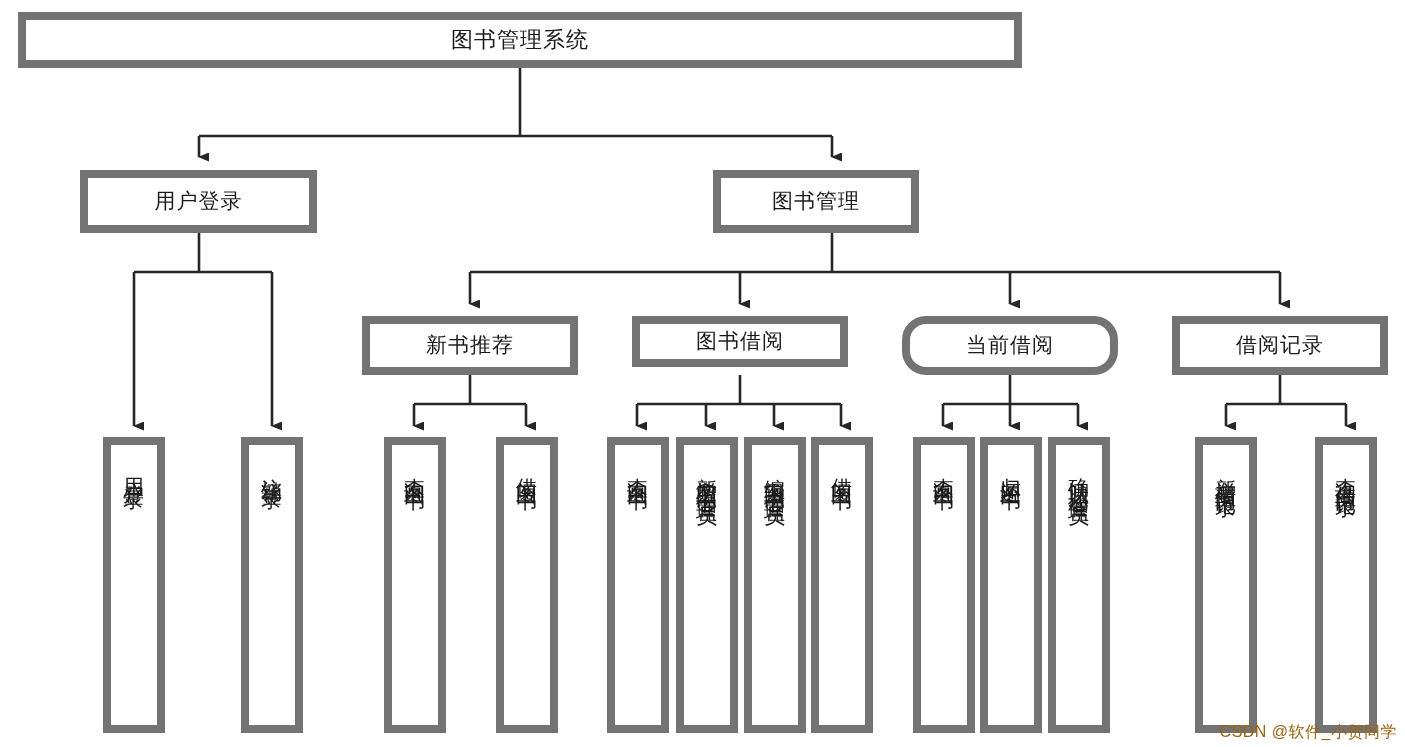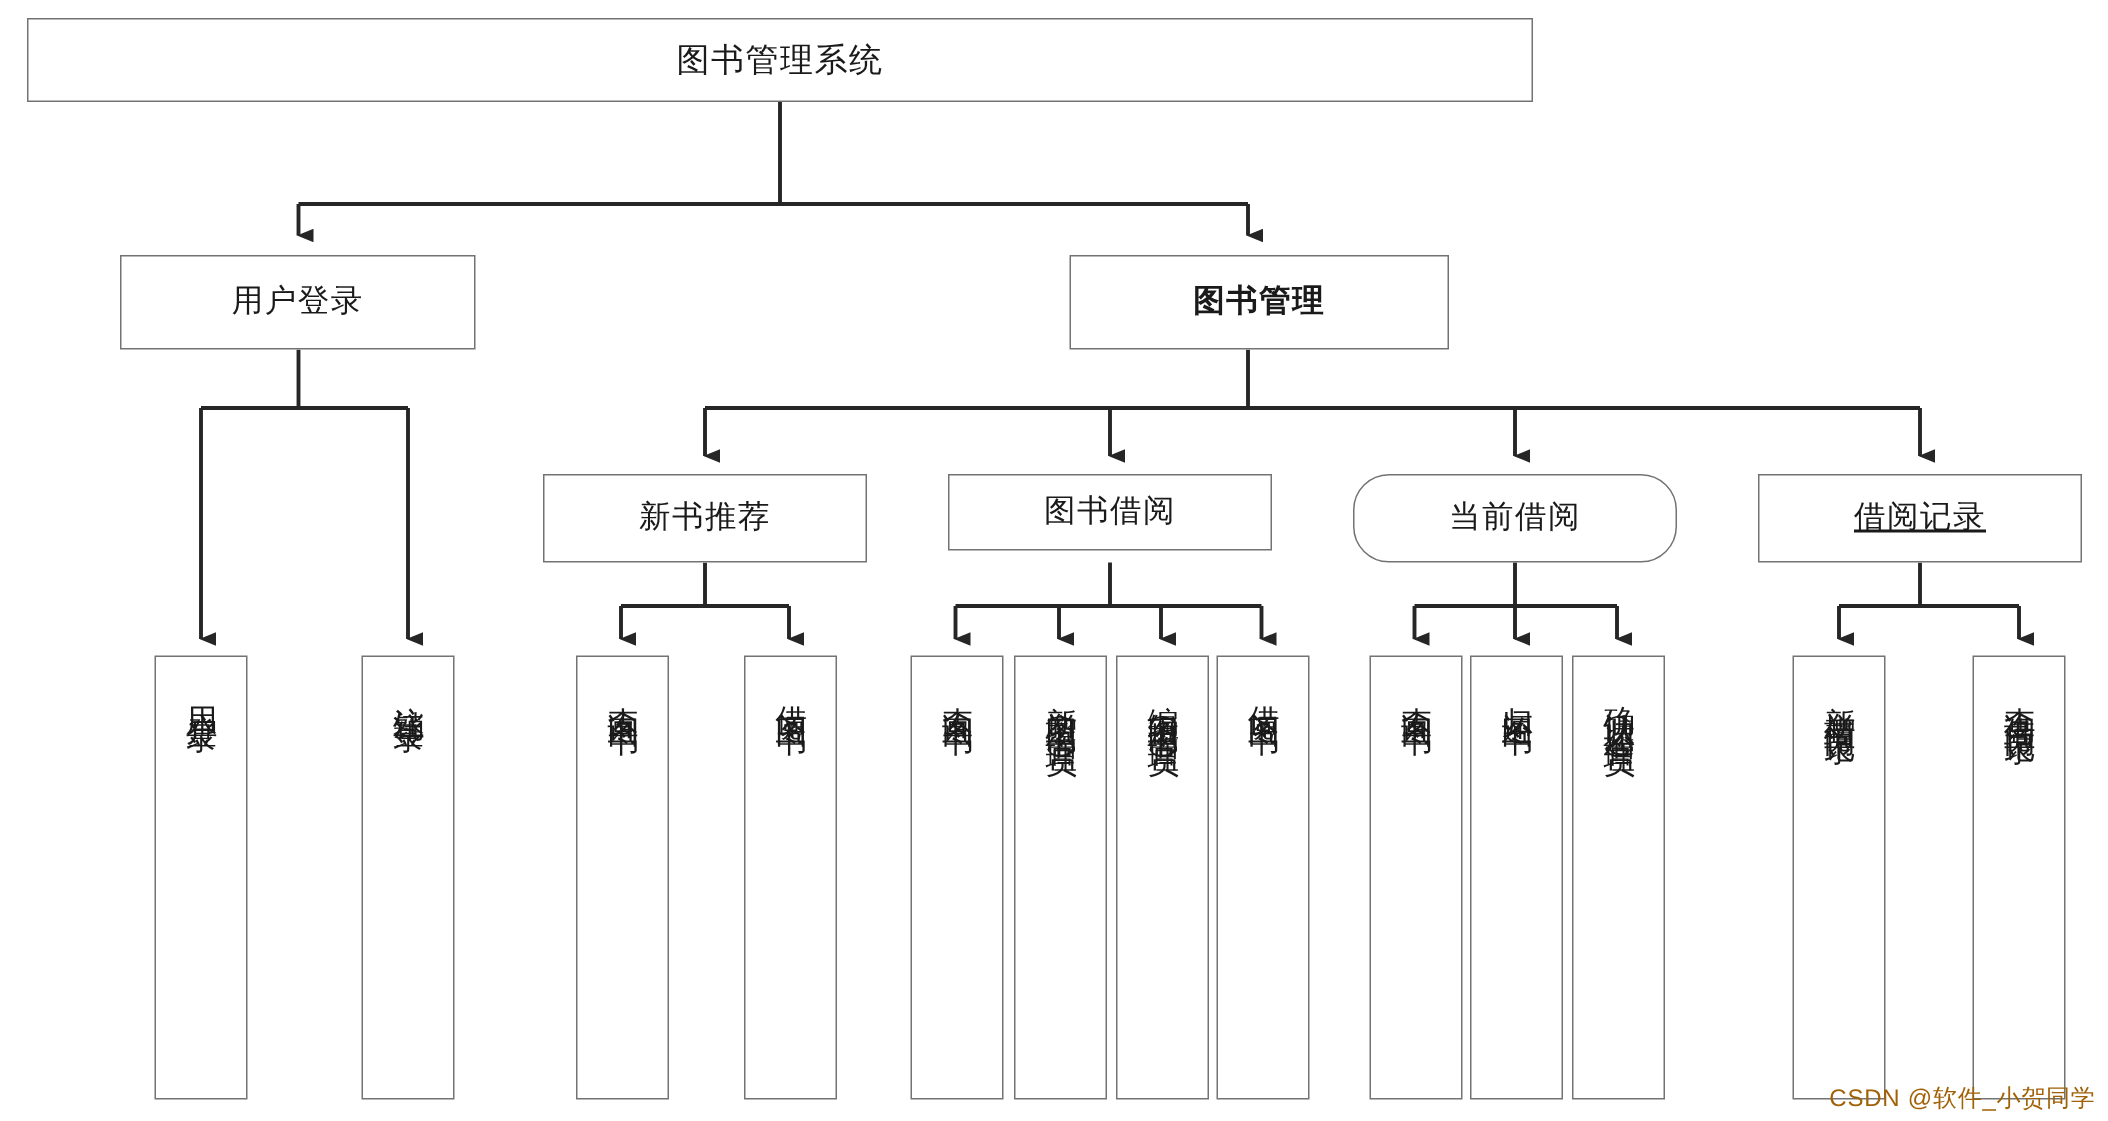--- a/index.html
+++ b/index.html
@@ -21,21 +21,21 @@
     position: absolute;
     left: 0;
     top: 0;
     width: 1405px;
     height: 747px;
     pointer-events: none;
   }
   .node {
     position: absolute;
     box-sizing: border-box;
-    border: 1px solid #737373;
+    border: 8px solid #737373;
     background: #ffffff;
     display: flex;
     align-items: center;
     justify-content: center;
     color: #1a1a1a;
   }
   .node .label {
     font-size: 21px;
     line-height: 1.15;
     letter-spacing: 1px;
@@ -120,34 +120,34 @@
     </g>
   </svg>
 
   <div class="node root" style="left:18px; top:12px; width:1004px; height:56px;">
     <span class="label">图书管理系统</span>
   </div>
 
   <div class="node" style="left:80px; top:170px; width:237px; height:63px;">
     <span class="label">用户登录</span>
   </div>
-  <div class="node" style="left:713px; top:170px; width:253px; height:63px;font-weight:bold;">
+  <div class="node" style="left:713px; top:170px; width:206px; height:63px;">
     <span class="label">图书管理</span>
   </div>
 
   <div class="node" style="left:362px; top:316px; width:216px; height:59px;">
     <span class="label">新书推荐</span>
   </div>
   <div class="node" style="left:632px; top:316px; width:216px; height:51px;">
     <span class="label">图书借阅</span>
   </div>
   <div class="node" style="left:902px; top:316px; width:216px; height:59px;border-radius:24px;">
     <span class="label">当前借阅</span>
   </div>
-  <div class="node" style="left:1172px; top:316px; width:216px; height:59px;text-decoration:underline;">
+  <div class="node" style="left:1172px; top:316px; width:216px; height:59px;">
     <span class="label">借阅记录</span>
   </div>
 
   <div class="node leaf" style="left:103px; top:437px; width:62px; height:296px;">
     <span class="label">用户登录</span>
   </div>
   <div class="node leaf" style="left:241px; top:437px; width:62px; height:296px;">
     <span class="label">注销登录</span>
   </div>
 

